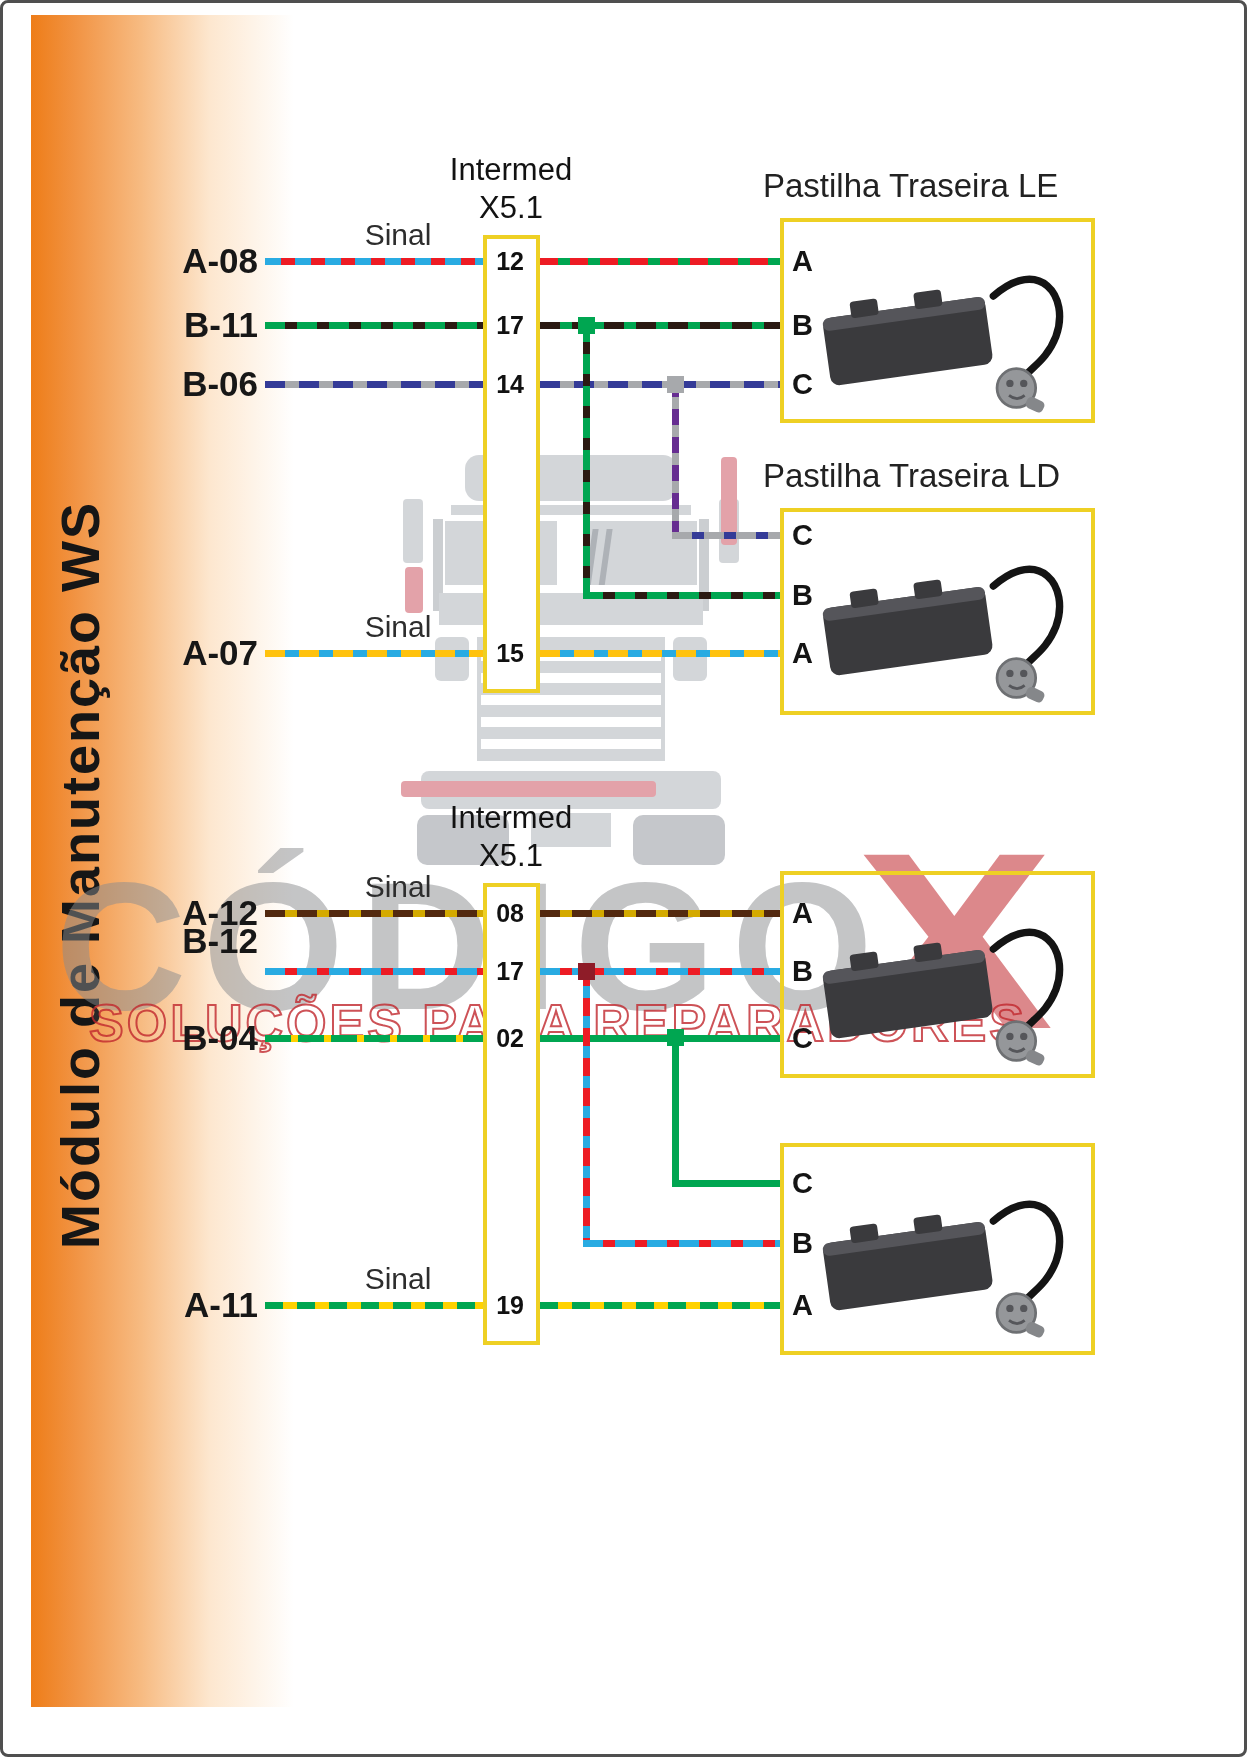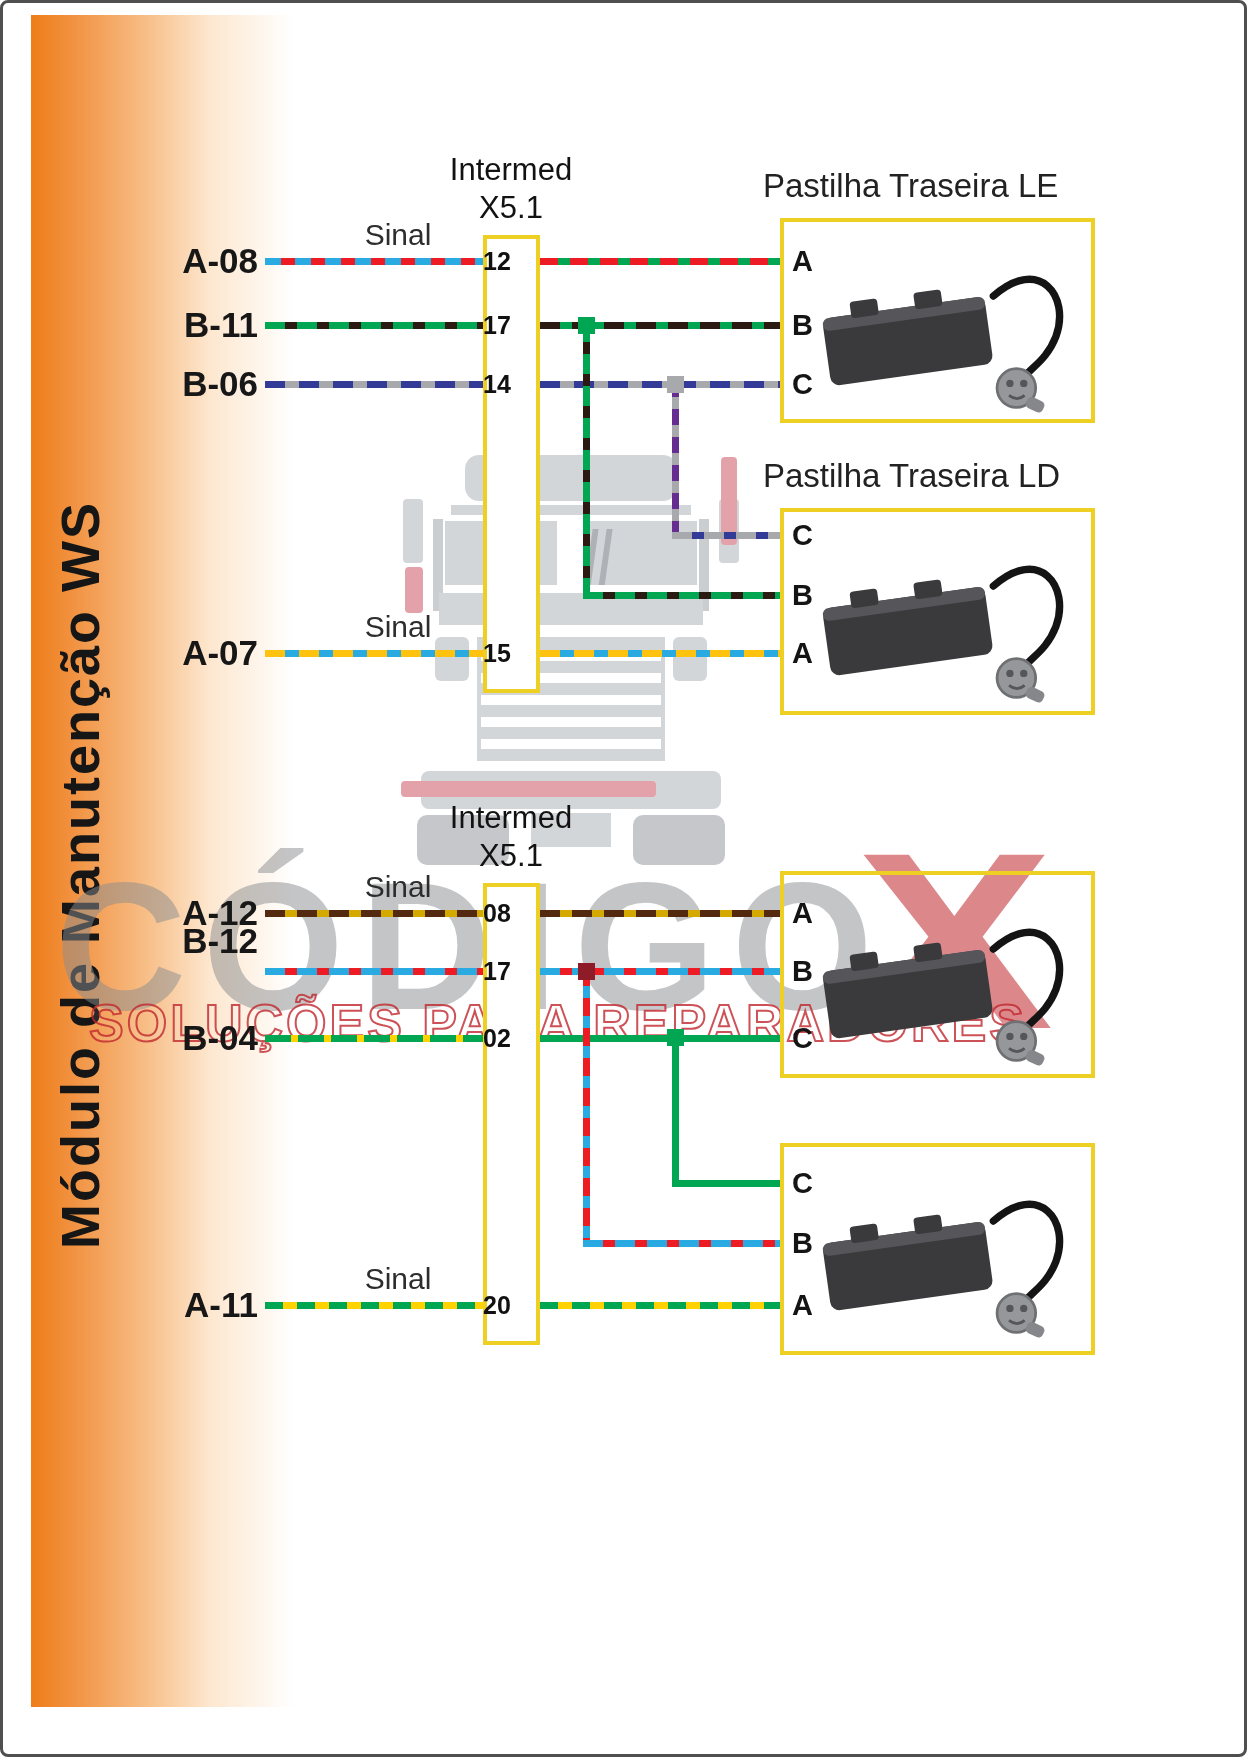--- a/index.html
+++ b/index.html
@@ -35,21 +35,21 @@
   .greensolid{background:#00a651}
   .greenyellow{background:repeating-linear-gradient(90deg,#00a651 0 18px,#ffd200 18px 32px)}
   .v-greenblack{background:repeating-linear-gradient(180deg,#00a651 0 20px,#2b1a12 20px 32px)}
   .v-purplegray{background:repeating-linear-gradient(180deg,#662d91 0 16px,#a7a9ac 16px 28px)}
   .v-redcyan{background:repeating-linear-gradient(180deg,#ed1c24 0 18px,#29abe2 18px 30px)}
   .graynavy{background:repeating-linear-gradient(90deg,#a7a9ac 0 20px,#343b97 20px 32px)}
   .junction{position:absolute;width:17px;height:17px;z-index:6}
 
   .conn-box{position:absolute;left:480px;width:57px;z-index:4;background:#fff;border:4px solid #eed024}
   .conn-title{position:absolute;left:425px;width:166px;z-index:5;text-align:center;font-size:31px;color:#121212;line-height:38px}
-  .pinnum{position:absolute;left:480px;width:57px;z-index:6;text-align:left;font-size:25px;font-weight:700;color:#111;line-height:30px}
+  .pinnum{position:absolute;left:464px;width:57px;z-index:6;text-align:right;font-size:25px;font-weight:700;color:#111;line-height:30px}
 
   .comp-box{position:absolute;left:777px;width:315px;z-index:4;border:4px solid #eed024}
   .comp-title{position:absolute;left:760px;width:340px;z-index:5;text-align:left;font-size:33px;color:#222;line-height:38px}
   .cpin{position:absolute;left:789px;z-index:6;font-size:29px;font-weight:700;color:#141414;line-height:32px}
   .pad{position:absolute;left:18px;top:26px;width:276px;height:166px;z-index:5}
 </style>
 </head>
 <body>
 
 <div class="stage">
@@ -165,21 +165,21 @@
   <div class="pinnum" style="top:635px">15</div>
 
   <div class="conn-title" style="top:796px">
     <div>Intermed</div>
     <div>X5.1</div>
   </div>
   <div class="conn-box" style="top:880px;height:462px"></div>
   <div class="pinnum" style="top:895px">08</div>
   <div class="pinnum" style="top:953px">17</div>
   <div class="pinnum" style="top:1020px">02</div>
-  <div class="pinnum" style="top:1287px">20</div>
+  <div class="pinnum" style="top:1287px">19</div>
 
   <div class="comp-title" style="top:164px">Pastilha Traseira LE</div>
   <div class="comp-box" style="top:215px;height:205px">
     <svg class="pad" viewBox="0 0 300 180">
         <use href="#pad-symbol"></use>
       </svg>
   </div>
   <div class="cpin" style="top:242px">A</div>
   <div class="cpin" style="top:306px">B</div>
   <div class="cpin" style="top:365px">C</div>

